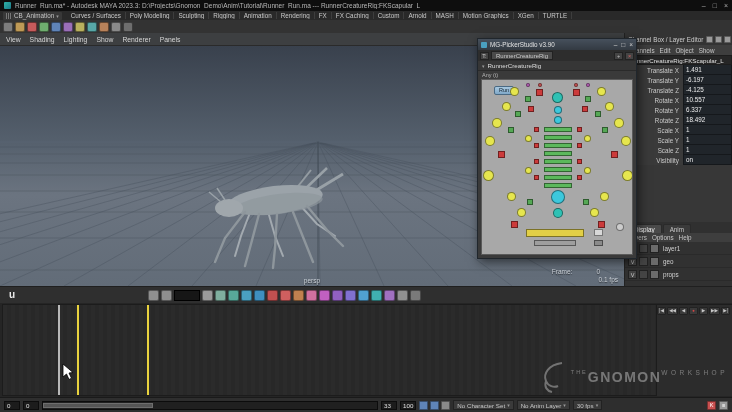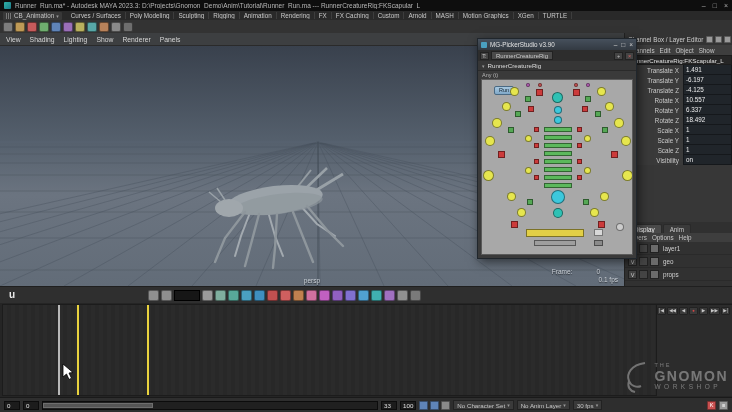--- a/index.html
+++ b/index.html
@@ -91,21 +91,21 @@
   #bottombar{position:absolute;left:0;top:397px;width:732px;height:15px;background:#2e2e2e;border-top:1px solid #1a1a1a;display:flex;align-items:center;gap:3px;padding:0 4px;font-size:6.2px;color:#c8c8c8}
   .fld{background:#1c1c1c;border:1px solid #0c0c0c;min-width:16px;height:9px;line-height:8px;padding:0 2px;color:#e0e0e0}
   #rtrack{flex:1;max-width:336px;height:9px;background:#202020;border:1px solid #0c0c0c;position:relative}
   #range-handle{position:absolute;top:1px;bottom:1px;background:#555;border:1px solid #6e6e6e}
   .bbicon{width:9px;height:9px;border-radius:1px;border:1px solid rgba(0,0,0,.4);font-size:5.5px;line-height:7px;text-align:center;color:#fff}
   .dd{display:flex;align-items:center;gap:2px;background:#3a3a3a;border:1px solid #222;height:10px;padding:0 3px;white-space:nowrap}
   #bb-right{margin-left:auto;display:flex;gap:3px;align-items:center}
 
   
   #watermark{position:absolute;right:4px;bottom:18px;z-index:40;display:flex;align-items:center;gap:5px;opacity:.42;color:#e0e0e0}
-  #wm-text{display:flex;flex-direction:column;line-height:1.05}
+  #wm-text{display:flex;flex-direction:row;line-height:1.05}
   #wm-the{font-size:5.5px;letter-spacing:2px}
   #wm-gnomon{font-size:14px;font-weight:bold;letter-spacing:1.5px}
   #wm-workshop{font-size:6.5px;letter-spacing:3.5px}
 
   #cursor{position:absolute;left:62px;top:363px;z-index:100}
 </style>
 </head>
 <body>
 
 

